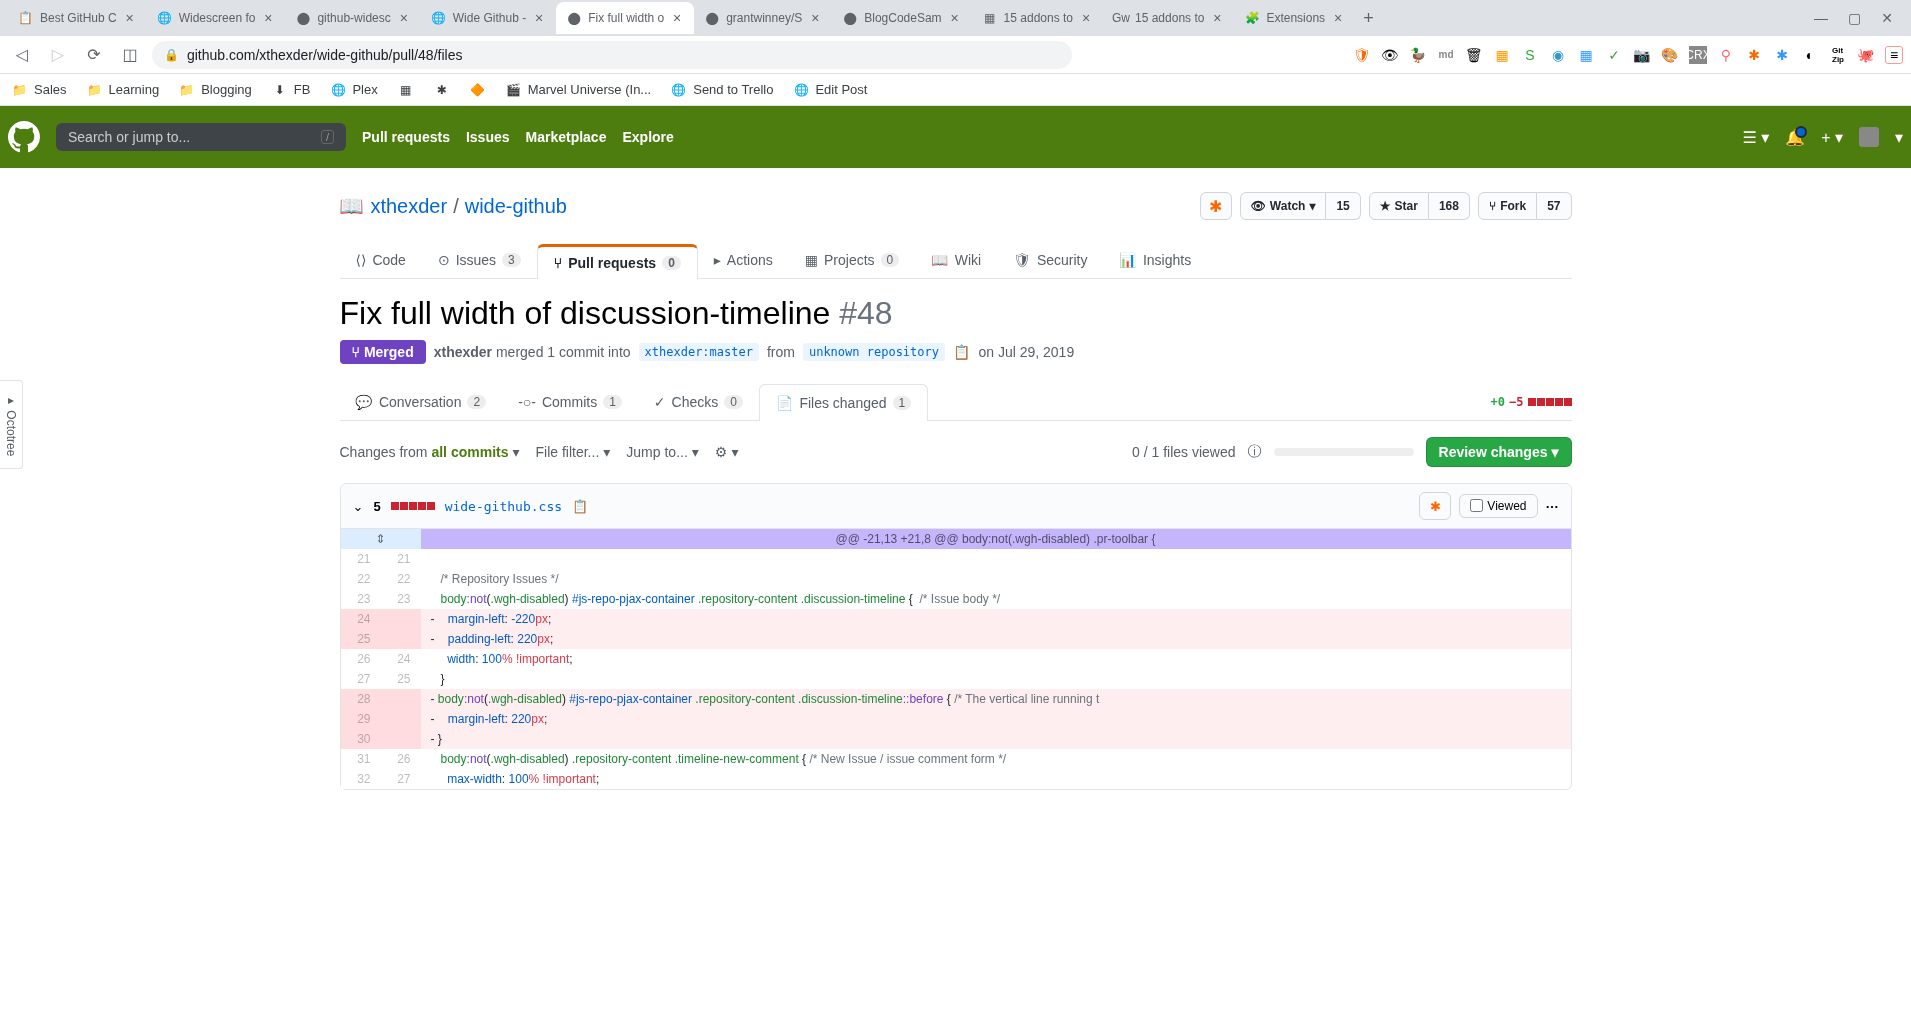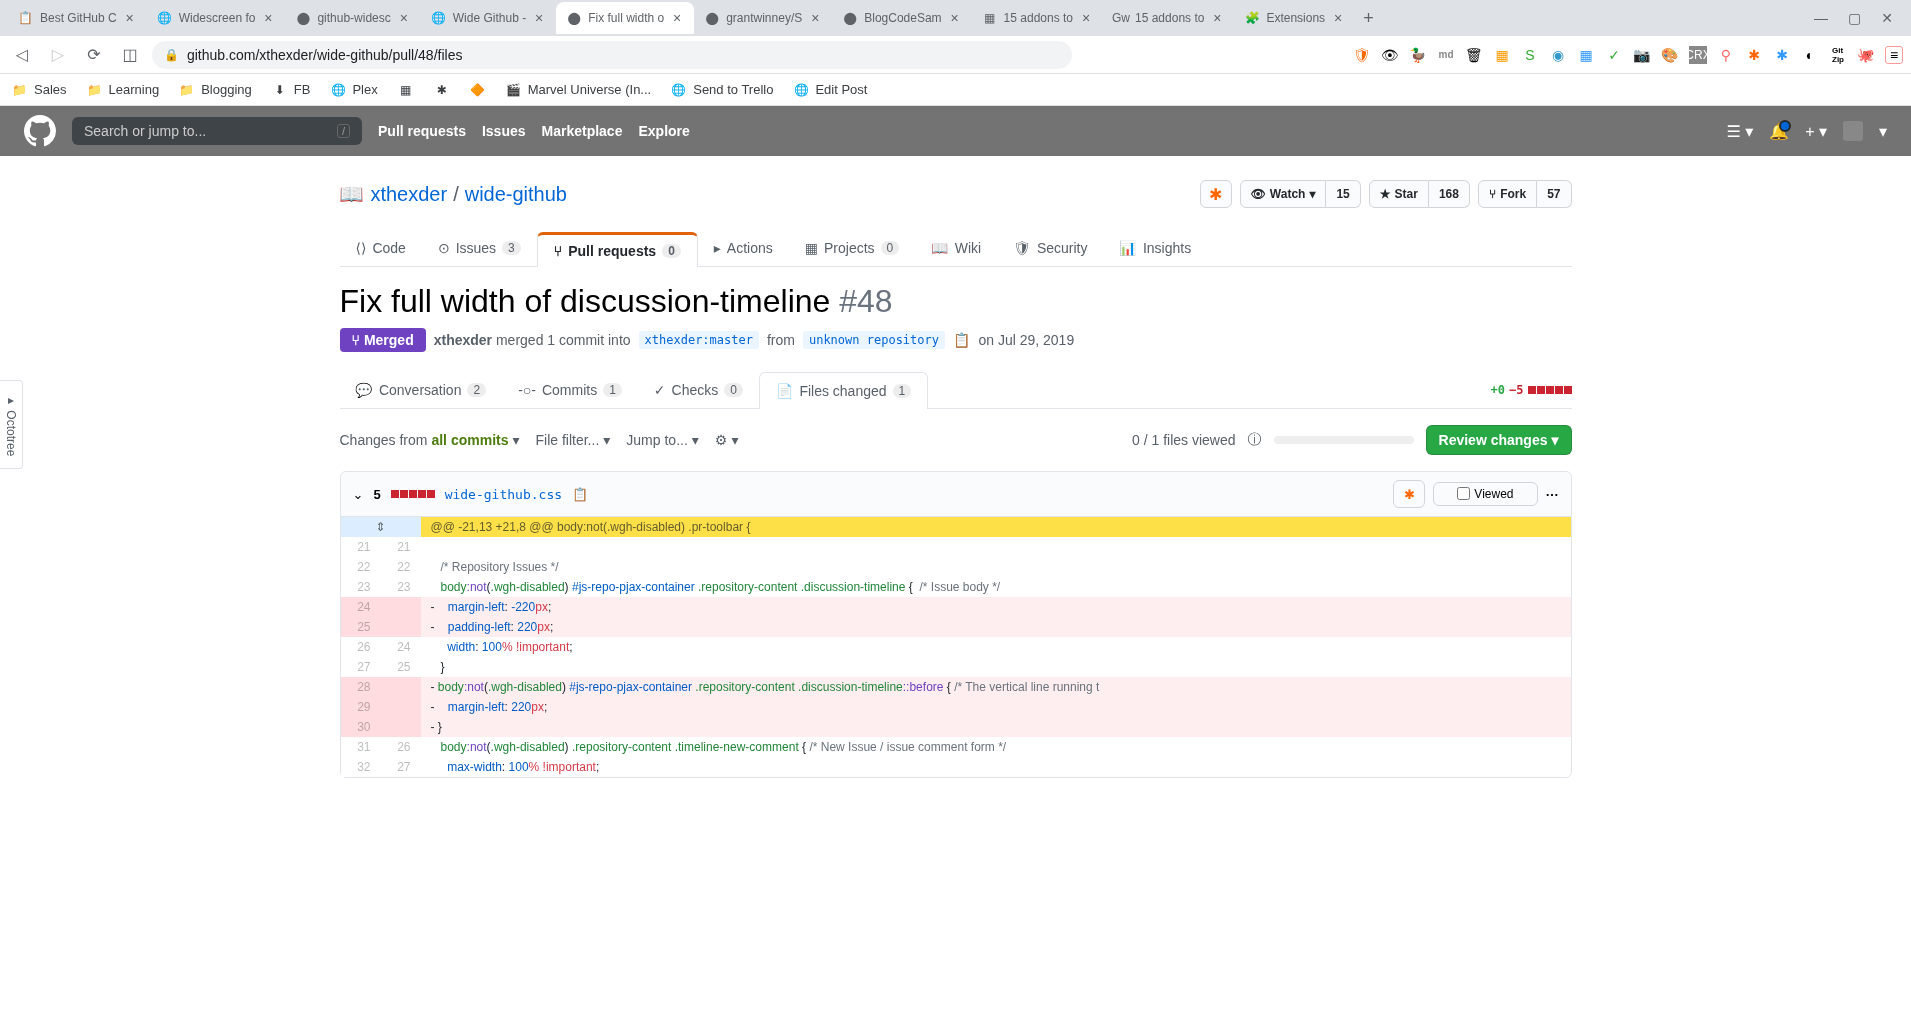--- a/index.html
+++ b/index.html
@@ -21,21 +21,21 @@
 .url-box { flex: 1; display: flex; align-items: center; background: #f1f3f4; border-radius: 14px; height: 28px; padding: 0 12px; gap: 8px; font-size: 14px; color: #202124; max-width: 920px;}
 .url-box .lock { color: #5f6368; font-size: 12px; }
 .ext-icons { display: flex; gap: 10px; align-items: center; margin-left: auto; }
 .ext-icon { width: 18px; height: 18px; display: flex; align-items: center; justify-content: center; font-size: 14px; }
 
 .bookmarks-bar { display: flex; align-items: center; height: 32px; background: #fff; padding: 0 12px; gap: 20px; font-size: 13px; color: #3c4043; border-bottom: 1px solid #e0e0e0; }
 .bm { display: flex; align-items: center; gap: 6px; cursor: pointer; }
 .bm-icon { width: 16px; height: 16px; display: inline-flex; align-items: center; justify-content: center; font-size: 12px; }
 
 
-.gh-header { background: #737373; height: 50px; display: flex; align-items: center; padding: 0 24px; gap: 16px; }
+.gh-header { background: #4d7c0f; height: 62px; display: flex; align-items: center; padding: 0 8px; gap: 16px; }
 .gh-logo { width: 32px; height: 32px; color: #fff; display: flex; align-items: center; justify-content: center; }
 .gh-search { background: #3f4448; border-radius: 6px; height: 28px; width: 290px; display: flex; align-items: center; padding: 0 12px; color: #ccc; font-size: 14px; justify-content: space-between; }
 .gh-slash { border: 1px solid #666; border-radius: 3px; padding: 0 4px; font-size: 11px; color: #999; }
 .gh-nav { display: flex; gap: 16px; color: #fff; font-size: 14px; font-weight: 600; }
 .gh-nav a { color: #fff; text-decoration: none; }
 .gh-right { margin-left: auto; display: flex; gap: 16px; align-items: center; color: #fff; }
 .gh-bell { position: relative; }
 .gh-bell::after { content: ''; position: absolute; top: -2px; right: -2px; width: 8px; height: 8px; background: #0366d6; border-radius: 50%; border: 2px solid #24292e; }
 .gh-avatar { width: 20px; height: 20px; background: #888; border-radius: 3px; }
 
@@ -79,26 +79,26 @@
 .toolbar-item strong { color: #4d7c0f; font-weight: 600; }
 .pr-toolbar-right { margin-left: auto; display: flex; align-items: center; gap: 12px; }
 .progress { width: 140px; height: 8px; background: #eee; border-radius: 4px; }
 .btn-primary { background: #28a745; color: #fff; border: 1px solid rgba(27,31,35,0.2); border-radius: 6px; padding: 6px 12px; font-size: 14px; font-weight: 600; cursor: pointer; display: flex; align-items: center; gap: 4px; }
 
 
 .file { border: 1px solid #e1e4e8; border-radius: 6px; }
 .file-header { background: #fafbfc; border-bottom: 1px solid #e1e4e8; padding: 8px 12px; display: flex; align-items: center; gap: 10px; font-size: 13px; border-radius: 6px 6px 0 0; }
 .file-name { font-family: SFMono-Regular, Consolas, monospace; color: #0366d6; }
 .file-header-right { margin-left: auto; display: flex; align-items: center; gap: 8px; }
-.viewed-btn { background: #fafbfc; border: 1px solid #d1d5da; border-radius: 6px; padding: 4px 23px; font-size: 12px; display: flex; align-items: flex-start; gap: 4px; }
+.viewed-btn { background: #fafbfc; border: 1px solid #d1d5da; border-radius: 6px; padding: 4px 10px; font-size: 12px; display: flex; align-items: flex-start; gap: 4px; }
 
 .diff-table { width: 100%; border-collapse: collapse; font-family: SFMono-Regular, Consolas, "Liberation Mono", Menlo, monospace; font-size: 12px; }
 .diff-table td { padding: 0 10px; white-space: pre; line-height: 20px; vertical-align: top; }
 .ln { width: 40px; text-align: right; color: rgba(27,31,35,0.3); background: #fff; user-select: none; }
-.hunk-row td { background: #fde047; color: rgba(27,31,35,0.7); }
+.hunk-row td { background: #c4b5fd; color: rgba(27,31,35,0.7); text-align: center; }
 .hunk-row .ln { background: #dbedff; text-align: center; }
 .del-row .ln { background: #ffdce0; color: rgba(27,31,35,0.3); }
 .del-row .code { background: #ffeef0; }
 .code { color: #24292e; }
 
 
 .c { color: #6a737d; }
 .s { color: #005cc5; }
 .k { color: #d73a49; }
 .e { color: #22863a; }

